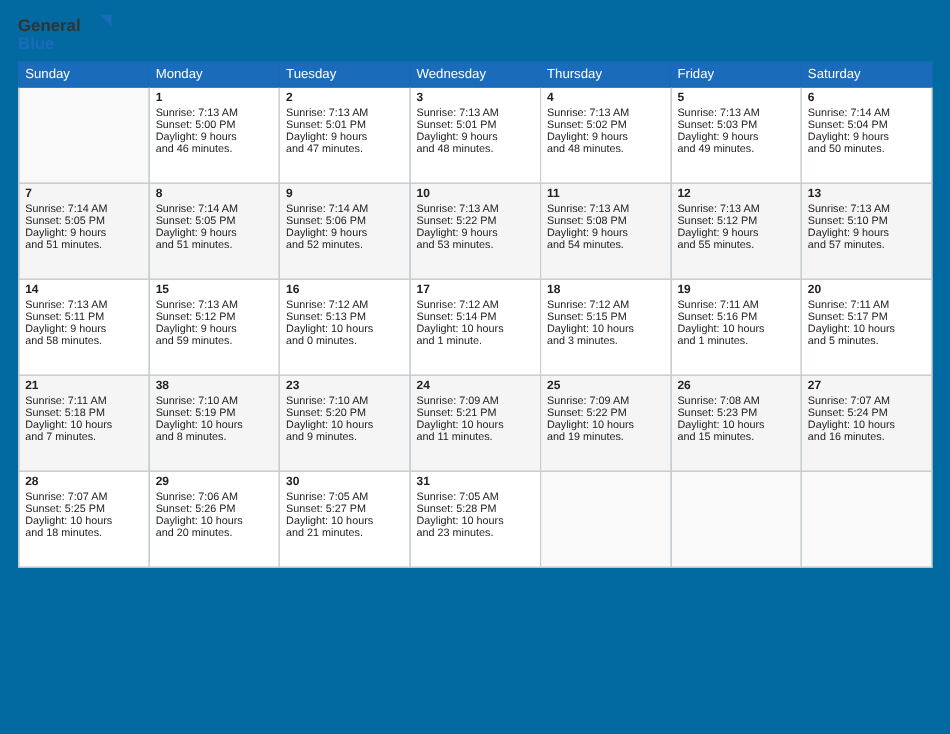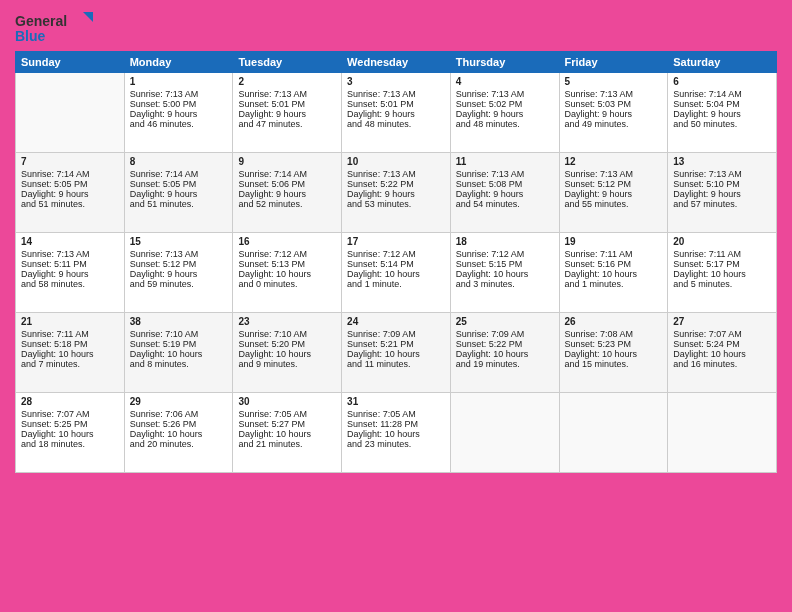--- a/index.html
+++ b/index.html
@@ -7,21 +7,21 @@
       font-family: Arial, sans-serif;
       background: #fff;
       width: 792px;
       height: 612px;
       overflow: hidden;
     }
     .page {
       width: 792px;
       height: 612px;
       padding: 10px 15px;
-      background: #ec4899;
+      background: #0369a1;
     }
     .header {
       display: flex;
       align-items: flex-start;
       justify-content: space-between;
       margin-bottom: 6px;
     }
     .logo {
       display: flex;
       flex-direction: column;
@@ -41,21 +41,21 @@
     }
     .calendar-table {
       width: 100%;
       border-collapse: collapse;
       table-layout: fixed;
     }
     .calendar-table th {
       background-color: #1a6bba;
       color: #fff;
       font-size: 11px;
-      font-weight: bold;
+      font-weight: normal;
       padding: 4px 5px;
       text-align: left;
       border: 1px solid #1a6bba;
     }
     .calendar-table td {
       border: 1px solid #ccc;
       vertical-align: top;
       padding: 3px 5px;
       font-size: 9px;
       color: #222;
@@ -322,21 +322,21 @@
           <td>
             <span class="day-number">30</span>
             <div>Sunrise: 7:05 AM</div>
             <div>Sunset: 5:27 PM</div>
             <div>Daylight: 10 hours</div>
             <div>and 21 minutes.</div>
           </td>
           <td>
             <span class="day-number">31</span>
             <div>Sunrise: 7:05 AM</div>
-            <div>Sunset: 11:28 PM</div>
+            <div>Sunset: 5:28 PM</div>
             <div>Daylight: 10 hours</div>
             <div>and 23 minutes.</div>
           </td>
           <td class="empty-cell"></td>
           <td class="empty-cell"></td>
           <td class="empty-cell"></td>
         </tr>
       </tbody>
   </table>
 </div>

